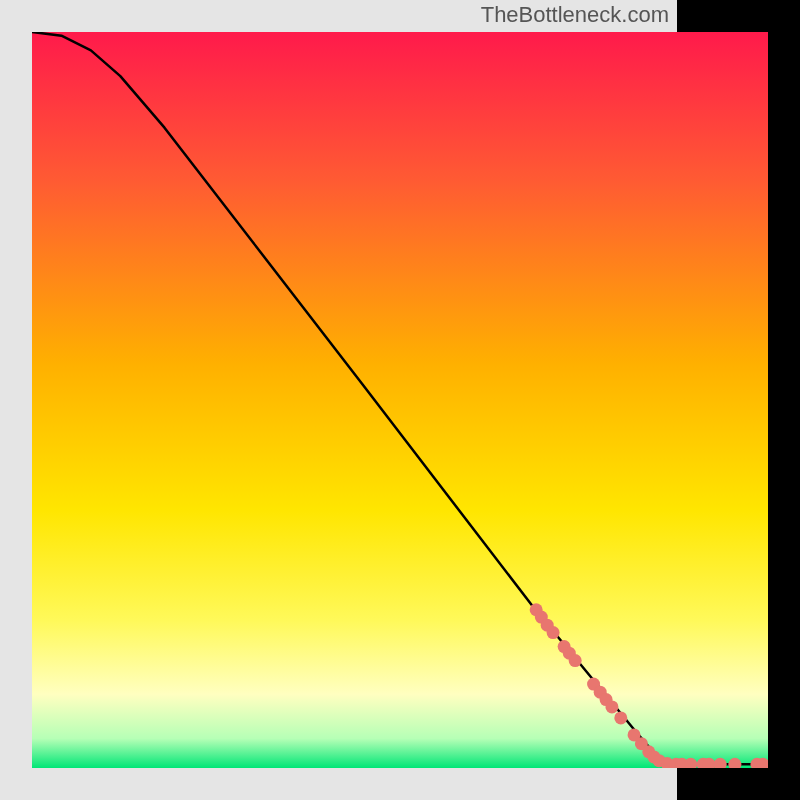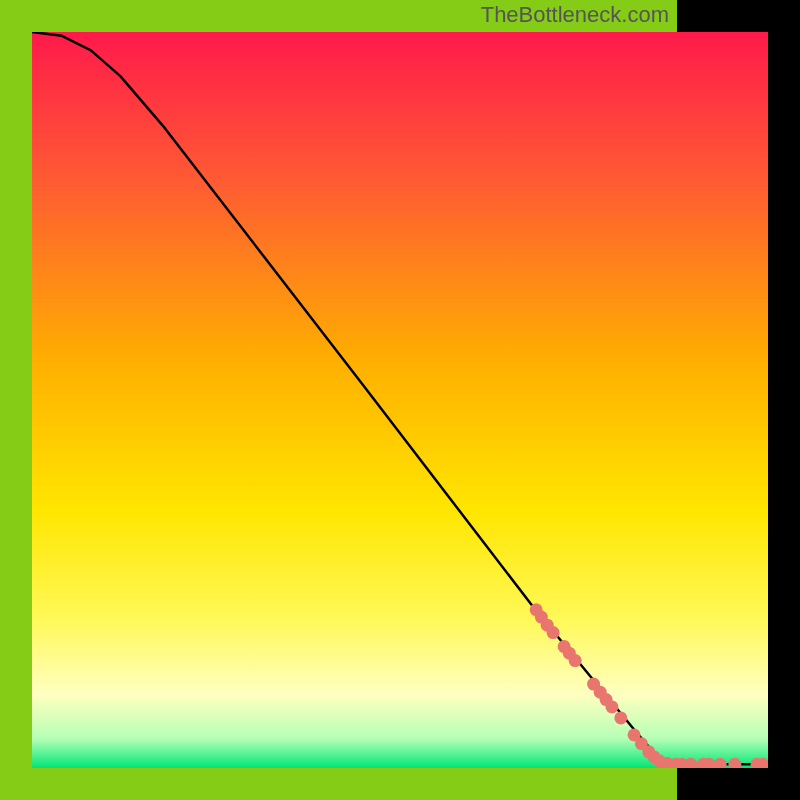--- a/index.html
+++ b/index.html
@@ -8,21 +8,21 @@
     background: #000;
     width: 800px;
     height: 800px;
     position: relative;
     font-family: Arial, sans-serif;
   }
   .container {
     width: 677px;
     height: 800px;
     position: relative;
-    background: #84cc16;
+    background: #e5e5e5;
   }
   .watermark {
     position: absolute;
     top: 2px;
     right: 8px;
     color: #555;
     font-size: 22px;
     font-weight: 500;
     z-index: 10;
   }

